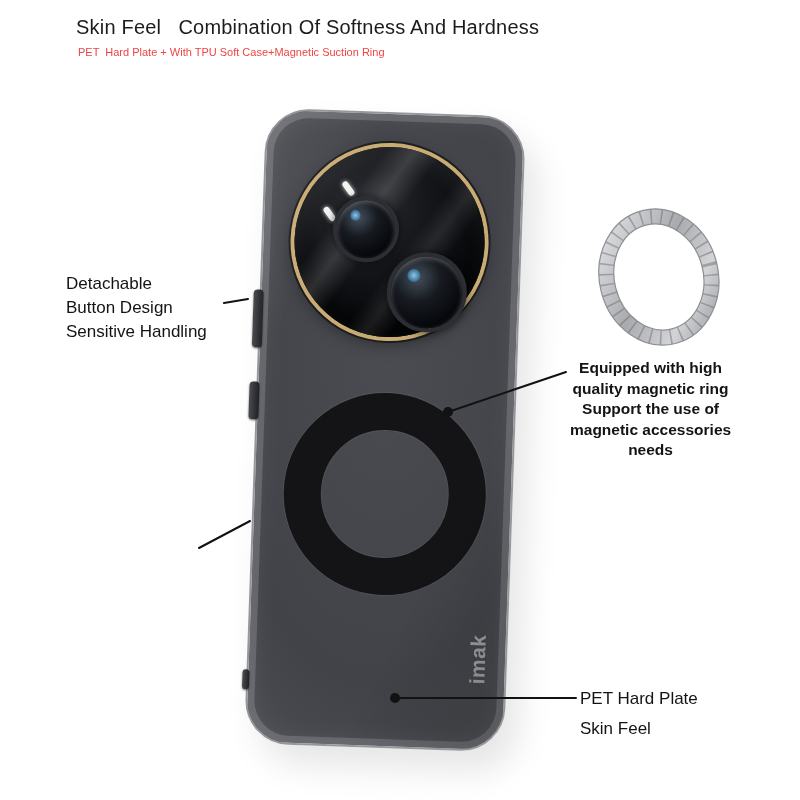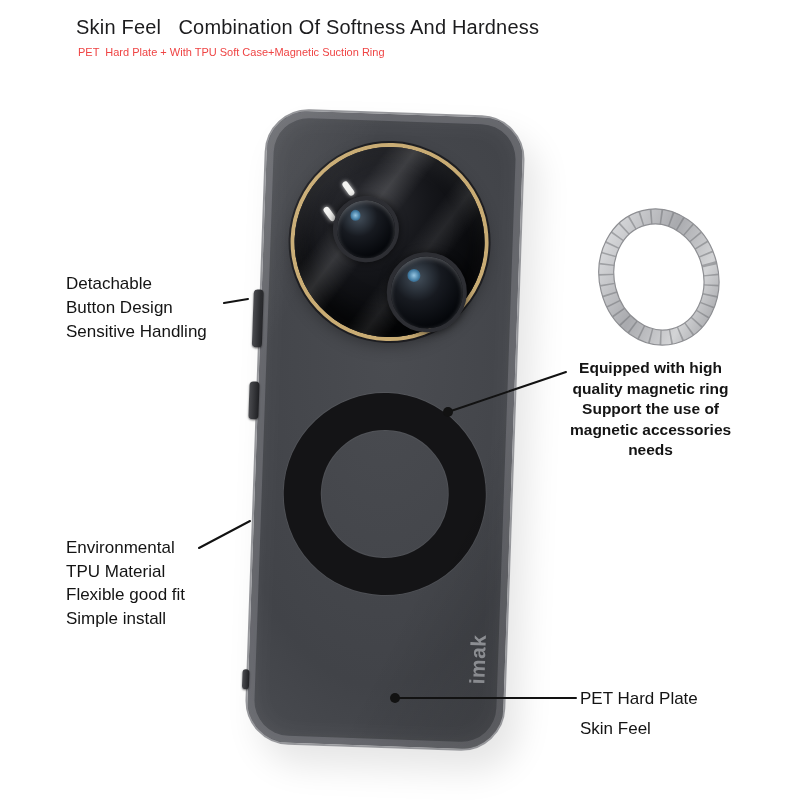--- a/index.html
+++ b/index.html
@@ -140,20 +140,16 @@
   </svg>
 
   <div class="callout-text ct-buttons">Detachable
 Button Design
 Sensitive Handling</div>
   <div class="callout-text ct-magnet">Equipped with high
 quality magnetic ring
 Support the use of
 magnetic accessories
 needs</div>
-  <div class="callout-text ct-tpu">Environmental
-TPU Material
-Flexible good fit
-Simple install</div>
   <div class="callout-text ct-pet">PET Hard Plate
 Skin Feel</div>
 
 </div>
 
 </body></html>

